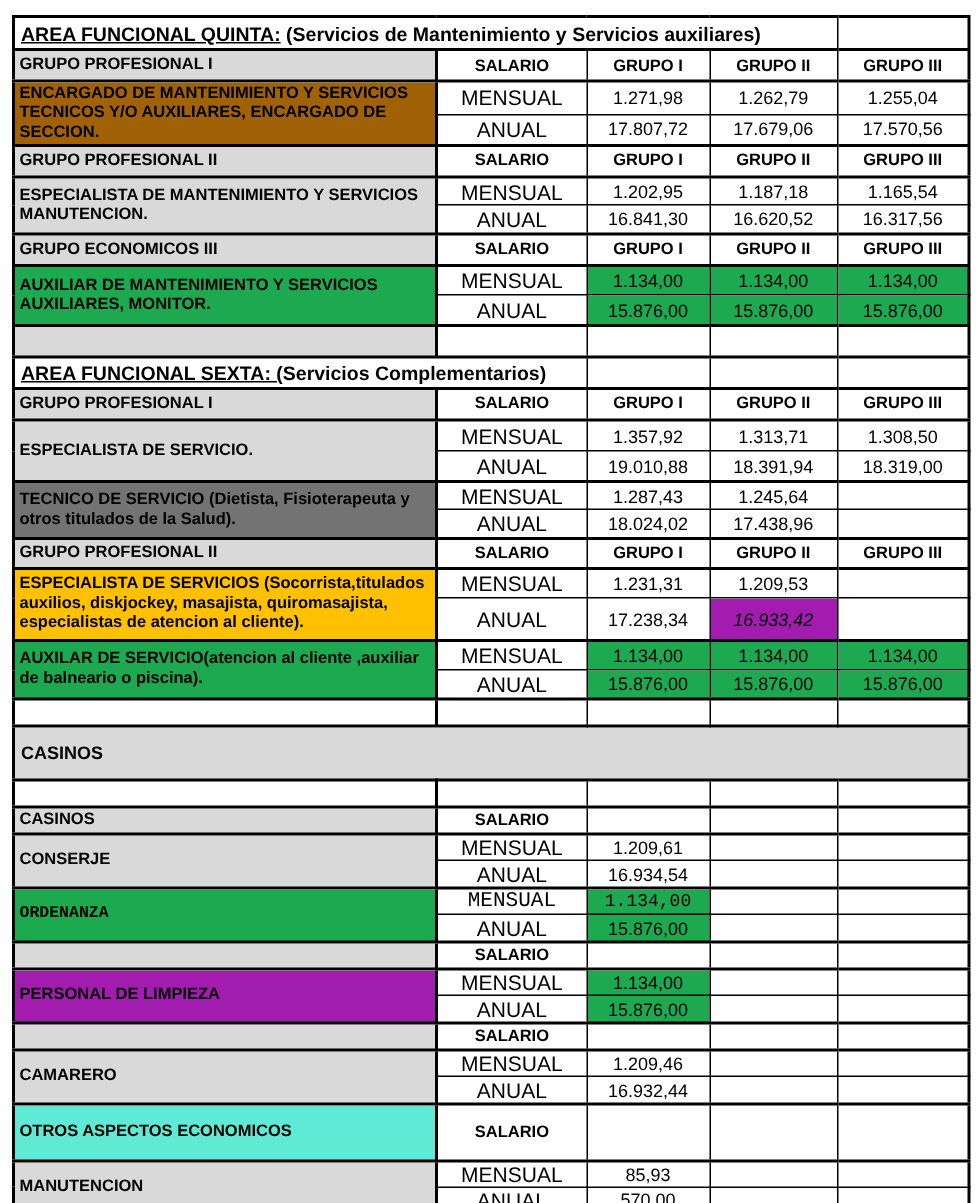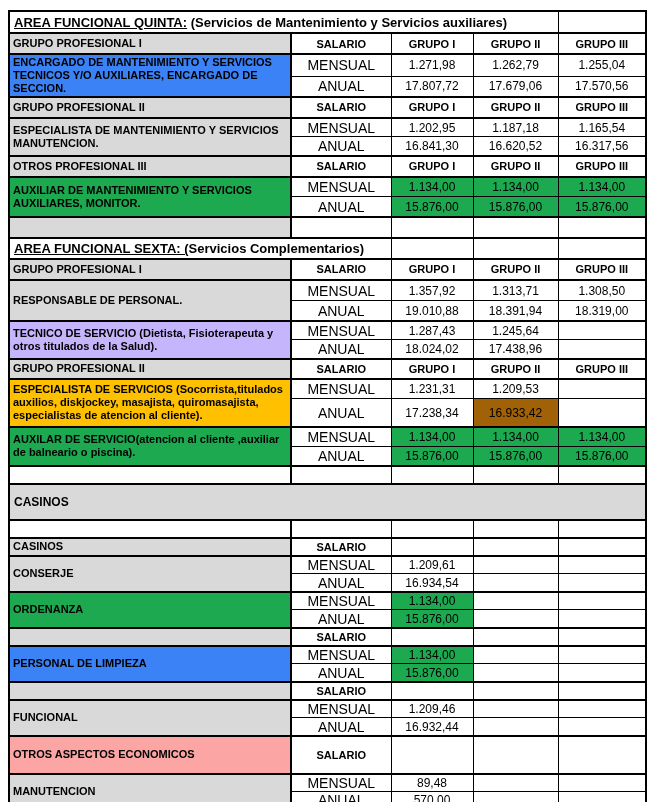--- a/index.html
+++ b/index.html
@@ -48,21 +48,21 @@
         <td class=""></td>
       </tr>
       <tr class="gs" style="height: 21px;">
         <td class="label" style="background: rgb(217, 217, 217);">GRUPO PROFESIONAL I</td>
         <td class="hcol">SALARIO</td>
         <td class="hcol">GRUPO I</td>
         <td class="hcol">GRUPO II</td>
         <td class="hcol">GRUPO III</td>
       </tr>
       <tr class="gs" style="height: 20px;">
-        <td rowspan="2" class="label" style="background: #3b82f6;">ENCARGADO DE MANTENIMIENTO Y SERVICIOS TECNICOS Y/O AUXILIARES, ENCARGADO DE SECCION.</td>
+        <td rowspan="2" class="label" style="background: #a16207;">ENCARGADO DE MANTENIMIENTO Y SERVICIOS TECNICOS Y/O AUXILIARES, ENCARGADO DE SECCION.</td>
         <td class="period">MENSUAL</td>
         <td class="val">1.271,98</td>
         <td class="val">1.262,79</td>
         <td class="val">1.255,04</td>
       </tr>
       <tr style="height: 19px;">
         <td class="period">ANUAL</td>
         <td class="val">17.807,72</td>
         <td class="val">17.679,06</td>
         <td class="val">17.570,56</td>
@@ -81,21 +81,21 @@
         <td class="val">1.187,18</td>
         <td class="val">1.165,54</td>
       </tr>
       <tr style="height: 19px;">
         <td class="period">ANUAL</td>
         <td class="val">16.841,30</td>
         <td class="val">16.620,52</td>
         <td class="val">16.317,56</td>
       </tr>
       <tr class="gs" style="height: 21px;">
-        <td class="label" style="background: rgb(217, 217, 217);">OTROS PROFESIONAL III</td>
+        <td class="label" style="background: rgb(217, 217, 217);">GRUPO ECONOMICOS III</td>
         <td class="hcol">SALARIO</td>
         <td class="hcol">GRUPO I</td>
         <td class="hcol">GRUPO II</td>
         <td class="hcol">GRUPO III</td>
       </tr>
       <tr class="gs" style="height: 20px;">
         <td rowspan="2" class="label" style="background: rgb(28, 169, 79);">AUXILIAR DE MANTENIMIENTO Y SERVICIOS AUXILIARES, MONITOR.</td>
         <td class="period">MENSUAL</td>
         <td class="val" style="background: rgb(28, 169, 79);">1.134,00</td>
         <td class="val" style="background: rgb(28, 169, 79);">1.134,00</td>
@@ -121,34 +121,34 @@
         <td class=""></td>
       </tr>
       <tr class="gs" style="height: 21px;">
         <td class="label" style="background: rgb(217, 217, 217);">GRUPO PROFESIONAL I</td>
         <td class="hcol">SALARIO</td>
         <td class="hcol">GRUPO I</td>
         <td class="hcol">GRUPO II</td>
         <td class="hcol">GRUPO III</td>
       </tr>
       <tr class="gs" style="height: 21px;">
-        <td rowspan="2" class="label" style="background: rgb(217, 217, 217);">RESPONSABLE DE PERSONAL.</td>
+        <td rowspan="2" class="label" style="background: rgb(217, 217, 217);">ESPECIALISTA DE SERVICIO.</td>
         <td class="period">MENSUAL</td>
         <td class="val">1.357,92</td>
         <td class="val">1.313,71</td>
         <td class="val">1.308,50</td>
       </tr>
       <tr style="height: 20px;">
         <td class="period">ANUAL</td>
         <td class="val">19.010,88</td>
         <td class="val">18.391,94</td>
         <td class="val">18.319,00</td>
       </tr>
       <tr class="gs" style="height: 19px;">
-        <td rowspan="2" class="label" style="background: #c4b5fd;">TECNICO DE SERVICIO (Dietista, Fisioterapeuta y otros titulados de la Salud).</td>
+        <td rowspan="2" class="label" style="background: #737373;">TECNICO DE SERVICIO (Dietista, Fisioterapeuta y otros titulados de la Salud).</td>
         <td class="period">MENSUAL</td>
         <td class="val">1.287,43</td>
         <td class="val">1.245,64</td>
         <td class="val"></td>
       </tr>
       <tr style="height: 19px;">
         <td class="period">ANUAL</td>
         <td class="val">18.024,02</td>
         <td class="val">17.438,96</td>
         <td class="val"></td>
@@ -163,21 +163,21 @@
       <tr class="gs" style="height: 20px;">
         <td rowspan="2" class="label" style="background: rgb(255, 192, 0);">ESPECIALISTA DE SERVICIOS (Socorrista,titulados auxilios, diskjockey, masajista, quiromasajista, especialistas de atencion al cliente).</td>
         <td class="period">MENSUAL</td>
         <td class="val">1.231,31</td>
         <td class="val">1.209,53</td>
         <td class="val"></td>
       </tr>
       <tr style="height: 28px;">
         <td class="period">ANUAL</td>
         <td class="val">17.238,34</td>
-        <td class="val" style="background: #a16207;">16.933,42</td>
+        <td class="val" style="background: #a21caf; font-style: italic;">16.933,42</td>
         <td class="val"></td>
       </tr>
       <tr class="gs" style="height: 20px;">
         <td rowspan="2" class="label" style="background: rgb(28, 169, 79);">AUXILAR DE SERVICIO(atencion al cliente ,auxiliar de balneario o piscina).</td>
         <td class="period">MENSUAL</td>
         <td class="val" style="background: rgb(28, 169, 79);">1.134,00</td>
         <td class="val" style="background: rgb(28, 169, 79);">1.134,00</td>
         <td class="val" style="background: rgb(28, 169, 79);">1.134,00</td>
       </tr>
       <tr style="height: 19px;">
@@ -216,84 +216,84 @@
         <td class="val">1.209,61</td>
         <td class="val"></td>
         <td class="val"></td>
       </tr>
       <tr style="height: 18px;">
         <td class="period">ANUAL</td>
         <td class="val">16.934,54</td>
         <td class="val"></td>
         <td class="val"></td>
       </tr>
-      <tr class="gs" style="height: 18px;">
+      <tr class="gs" style="height: 18px; font-family: Liberation Mono, monospace;">
         <td rowspan="2" class="label" style="background: rgb(28, 169, 79);">ORDENANZA</td>
         <td class="period">MENSUAL</td>
         <td class="val" style="background: rgb(28, 169, 79);">1.134,00</td>
         <td class="val"></td>
         <td class="val"></td>
       </tr>
       <tr style="height: 18px;">
         <td class="period">ANUAL</td>
         <td class="val" style="background: rgb(28, 169, 79);">15.876,00</td>
         <td class="val"></td>
         <td class="val"></td>
       </tr>
       <tr class="gs" style="height: 18px;">
         <td class="label" style="background: rgb(217, 217, 217);"></td>
         <td class="salb">SALARIO</td>
         <td class=""></td>
         <td class=""></td>
         <td class=""></td>
       </tr>
       <tr class="gs" style="height: 18px;">
-        <td rowspan="2" class="label" style="background: #3b82f6;">PERSONAL DE LIMPIEZA</td>
+        <td rowspan="2" class="label" style="background: #a21caf;">PERSONAL DE LIMPIEZA</td>
         <td class="period">MENSUAL</td>
         <td class="val" style="background: rgb(28, 169, 79);">1.134,00</td>
         <td class="val"></td>
         <td class="val"></td>
       </tr>
       <tr style="height: 18px;">
         <td class="period">ANUAL</td>
         <td class="val" style="background: rgb(28, 169, 79);">15.876,00</td>
         <td class="val"></td>
         <td class="val"></td>
       </tr>
       <tr class="gs" style="height: 18px;">
         <td class="label" style="background: rgb(217, 217, 217);"></td>
         <td class="salb">SALARIO</td>
         <td class=""></td>
         <td class=""></td>
         <td class=""></td>
       </tr>
       <tr class="gs" style="height: 18px;">
-        <td rowspan="2" class="label" style="background: rgb(217, 217, 217);">FUNCIONAL</td>
+        <td rowspan="2" class="label" style="background: rgb(217, 217, 217);">CAMARERO</td>
         <td class="period">MENSUAL</td>
         <td class="val">1.209,46</td>
         <td class="val"></td>
         <td class="val"></td>
       </tr>
       <tr style="height: 18px;">
         <td class="period">ANUAL</td>
         <td class="val">16.932,44</td>
         <td class="val"></td>
         <td class="val"></td>
       </tr>
       <tr class="gs" style="height: 38px;">
-        <td class="label" style="background: #fca5a5;">OTROS ASPECTOS ECONOMICOS</td>
+        <td class="label" style="background: #5eead4;">OTROS ASPECTOS ECONOMICOS</td>
         <td class="salb">SALARIO</td>
         <td class=""></td>
         <td class=""></td>
         <td class=""></td>
       </tr>
       <tr class="gs" style="height: 17px;">
         <td rowspan="2" class="label" style="background: rgb(217, 217, 217);">MANUTENCION</td>
         <td class="period">MENSUAL</td>
-        <td class="val">89,48</td>
+        <td class="val">85,93</td>
         <td class="val"></td>
         <td class="val"></td>
       </tr>
       <tr style="height: 17px;">
         <td class="period">ANUAL</td>
         <td class="val">570,00</td>
         <td class="val"></td>
         <td class="val"></td>
       </tr>
     </tbody>

